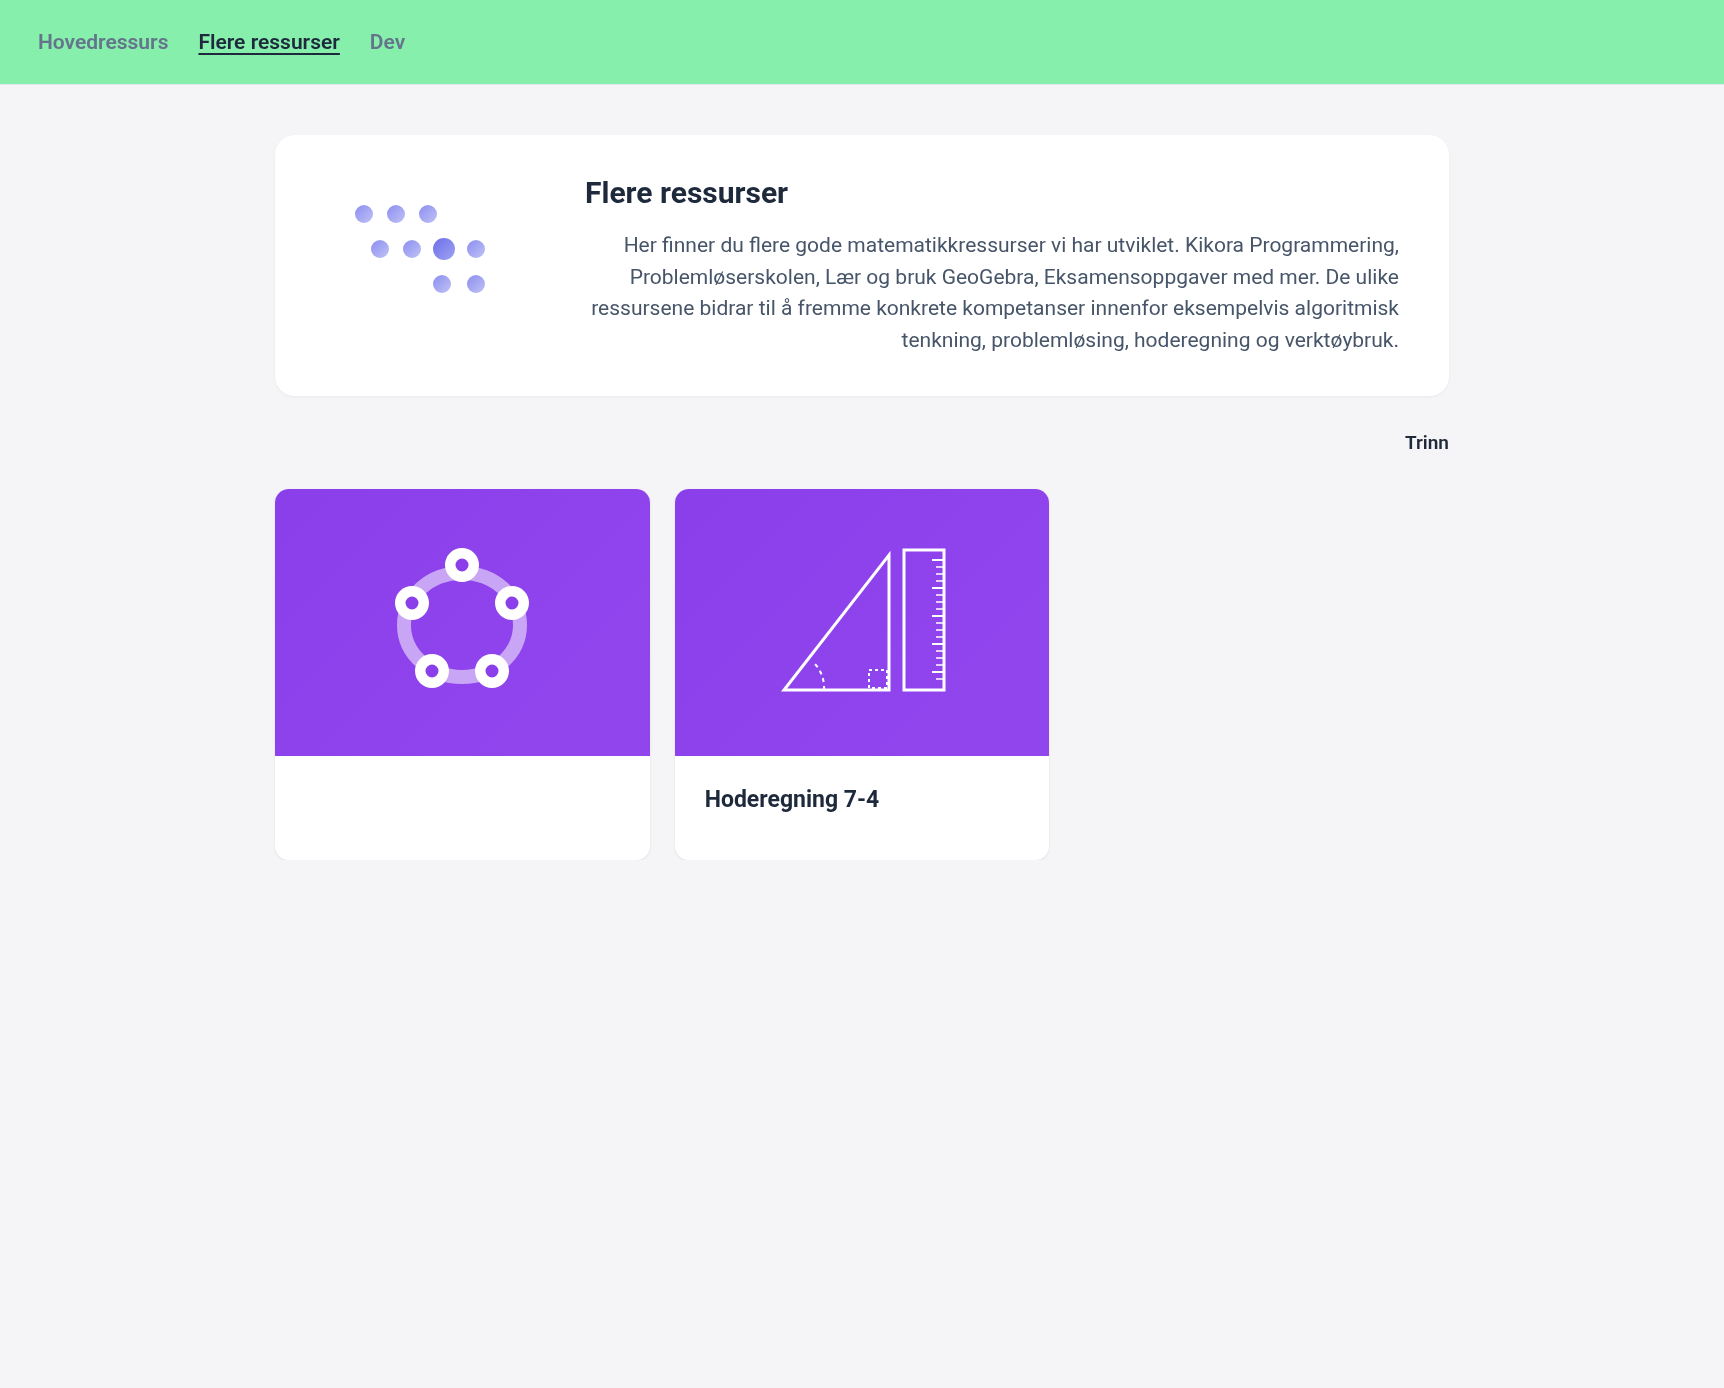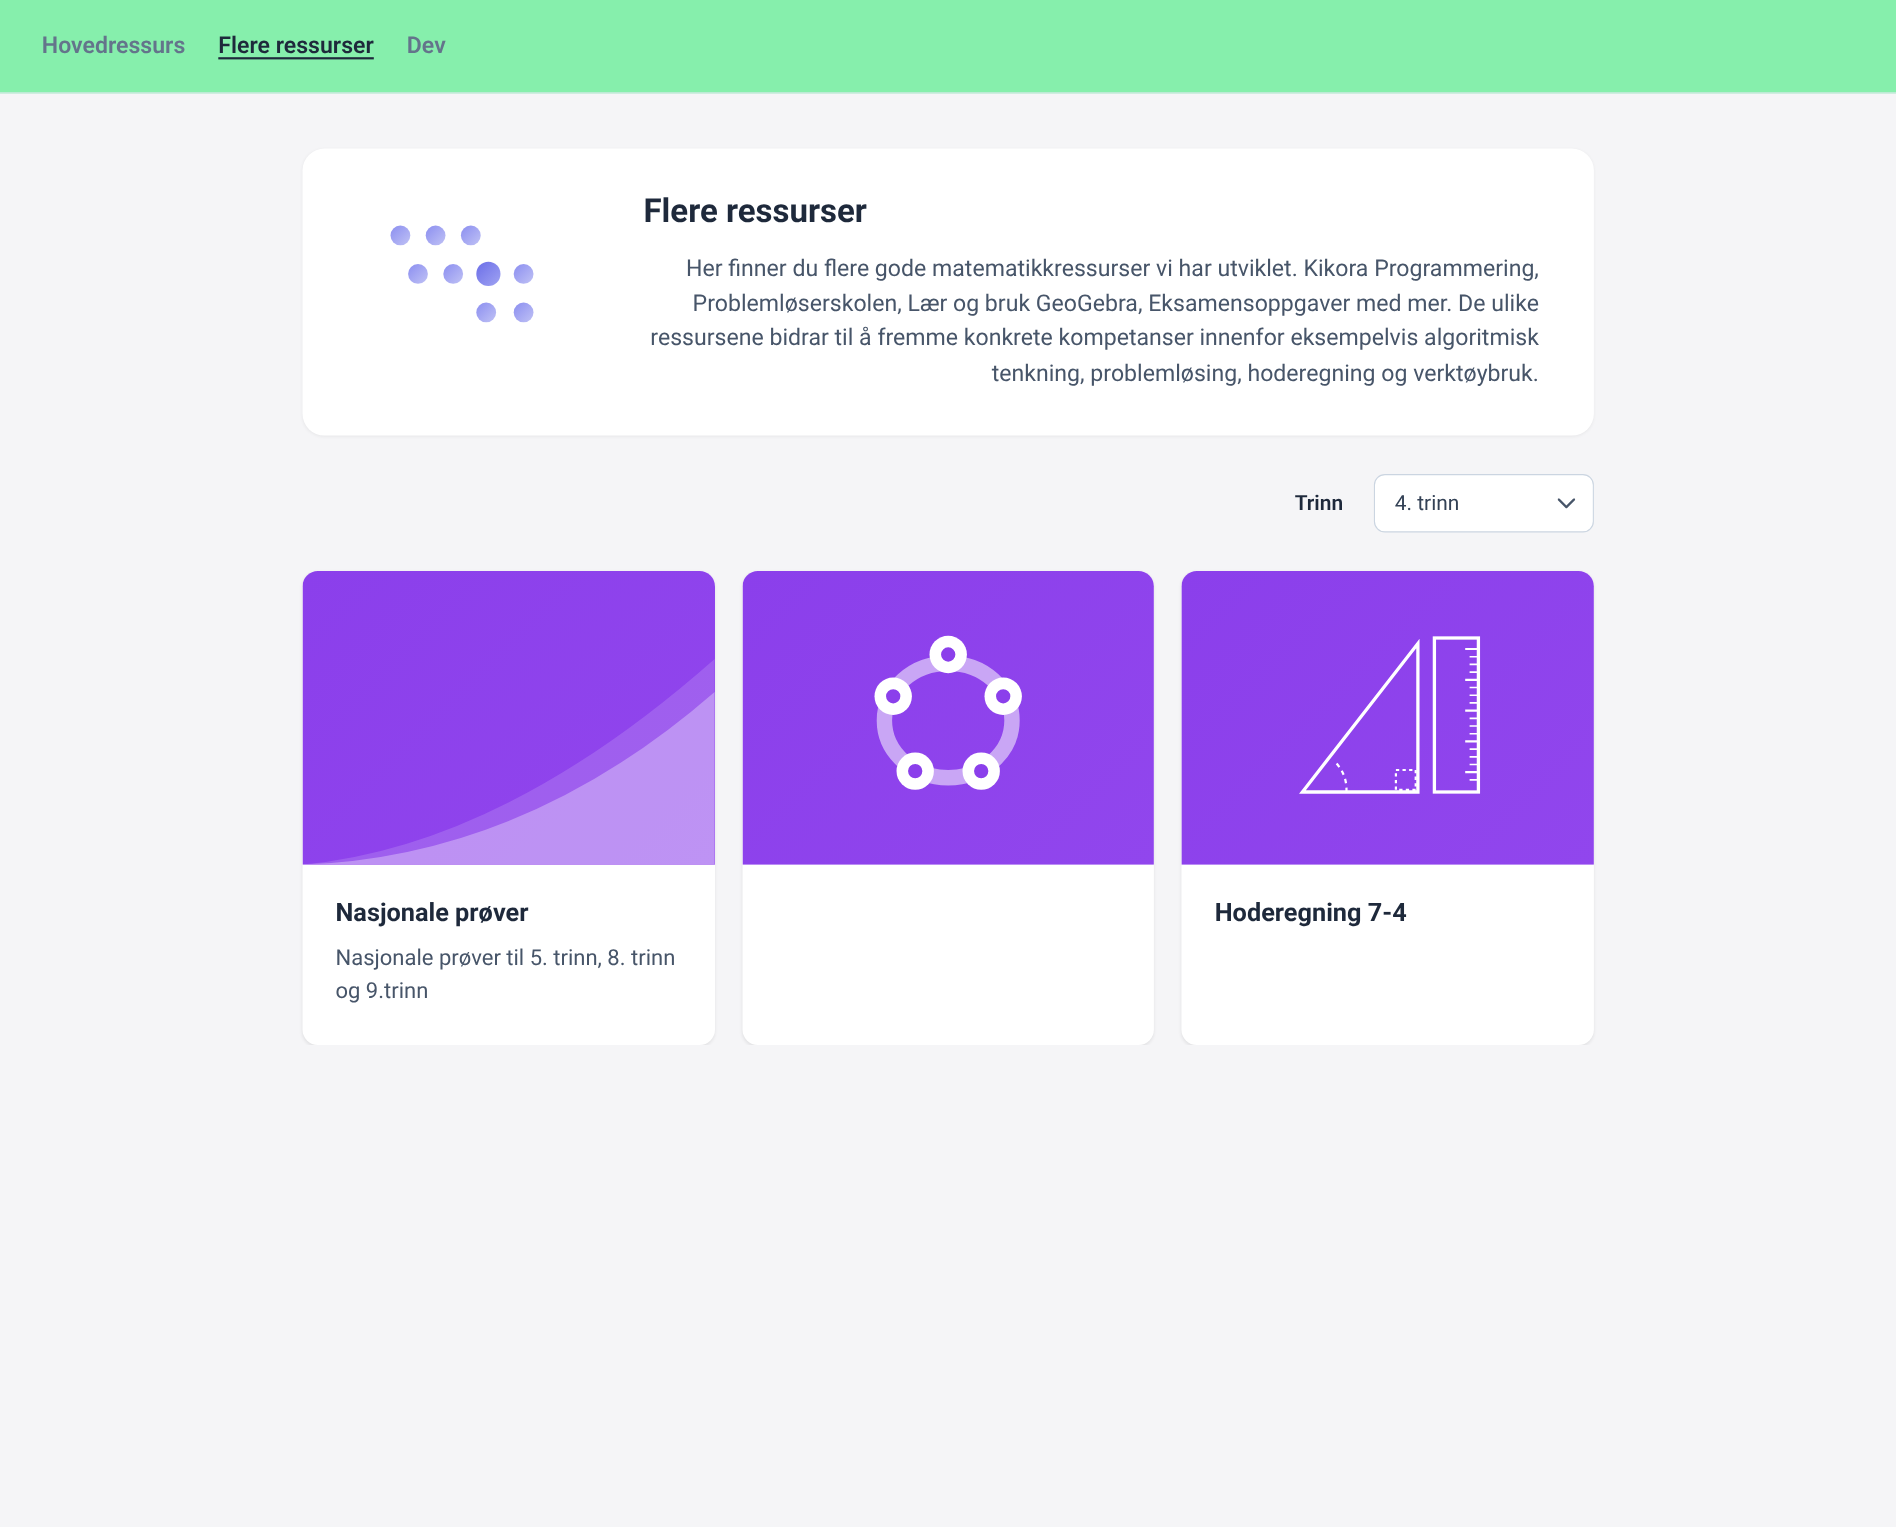--- a/index.html
+++ b/index.html
@@ -206,42 +206,24 @@
       <div class="dot" style="width:18px;height:18px;top:70px;left:122px;"></div>
     </div>
     <div class="header-content">
       <h1 class="header-title">Flere ressurser</h1>
       <p class="header-description">Her finner du flere gode matematikkressurser vi har utviklet. Kikora Programmering, Problemløserskolen, Lær og bruk GeoGebra, Eksamensoppgaver med mer. De ulike ressursene bidrar til å fremme konkrete kompetanser innenfor eksempelvis algoritmisk tenkning, problemløsing, hoderegning og verktøybruk.</p>
     </div>
   </div>
 
   <div class="filter-row">
     <span class="filter-label">Trinn</span>
-    <div class="filter-select">
-      <span>4. trinn</span>
-      <svg class="chevron" viewBox="0 0 16 10" fill="none">
-        <path d="M1 1L8 8L15 1" stroke="#475569" stroke-width="2" stroke-linecap="round" stroke-linejoin="round"></path>
-      </svg>
-    </div>
   </div>
 
   <div class="cards-grid">
 
-    <div class="resource-card">
-      <div class="card-image">
-        <svg class="curve-svg" viewBox="0 0 370 267" preserveAspectRatio="none">
-          <path d="M 0 267 L 370 267 L 370 110 Q 200 260 0 267 Z" fill="#c9a6f5" opacity="0.6"></path>
-          <path d="M 0 267 L 370 267 L 370 80 Q 180 250 0 267 Z" fill="#ffffff" opacity="0.15"></path>
-        </svg>
-      </div>
-      <div class="card-content">
-        <h3 class="card-title">Nasjonale prøver</h3>
-        <p class="card-description">Nasjonale prøver til 5. trinn, 8. trinn og 9.trinn</p>
-      </div>
-    </div>
 
     <div class="resource-card">
       <div class="card-image">
         <svg class="geogebra-svg" viewBox="0 0 160 160" fill="none">
           <ellipse cx="80" cy="82" rx="58" ry="52" stroke="#c9a6f5" stroke-width="14" fill="none"></ellipse>
           <circle cx="80" cy="22" r="17" fill="#ffffff"></circle>
           <circle cx="80" cy="22" r="12" fill="none" stroke="#ffffff" stroke-width="8"></circle>
           <circle cx="30" cy="60" r="17" fill="#ffffff"></circle>
           <circle cx="30" cy="60" r="12" fill="none" stroke="#ffffff" stroke-width="8"></circle>
           <circle cx="130" cy="60" r="17" fill="#ffffff"></circle>

